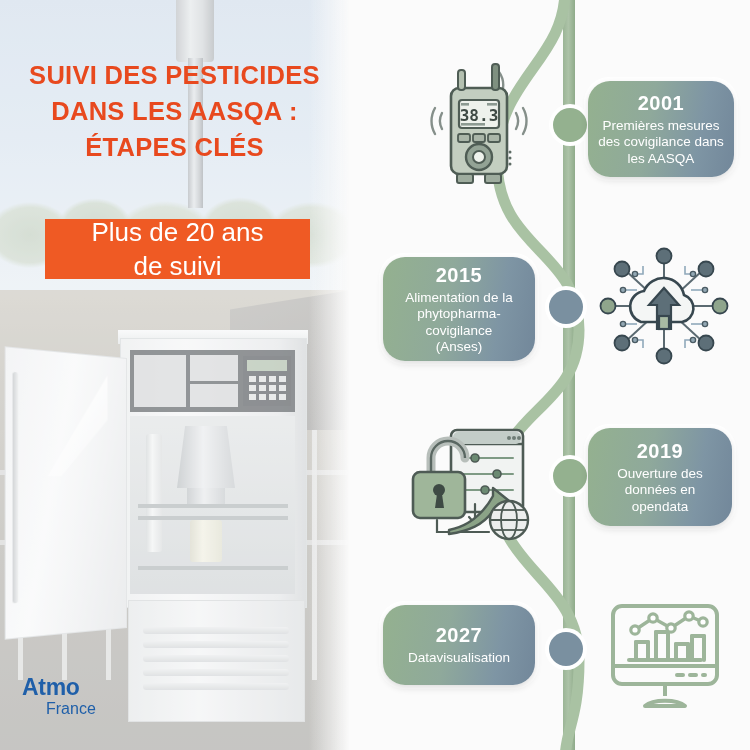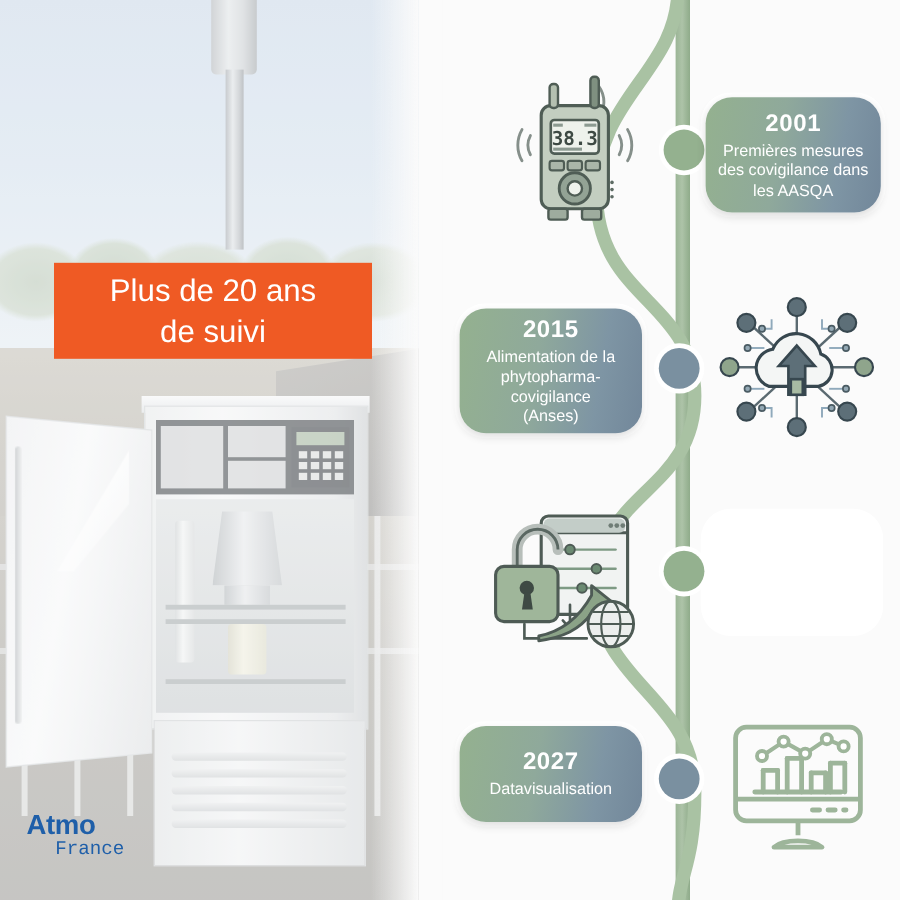--- a/index.html
+++ b/index.html
@@ -72,26 +72,26 @@
     background:linear-gradient(90deg,#b9bdc0,#e7e9ea);}
   .rail{position:absolute;background:#dfe0e0;opacity:.9;}
   .rail-h{position:absolute;left:0;width:349px;height:5px;background:#d8d9d9;opacity:.85;}
   .photo-wash{position:absolute;inset:0;background:rgba(255,255,255,.36);}
   .photo-fade{position:absolute;right:0;top:0;width:40px;height:750px;
     background:linear-gradient(90deg,rgba(250,250,250,0),rgba(250,250,250,1));}
 
   
   .title{position:absolute;left:0;top:57px;width:349px;text-align:center;
     color:#e8491e;font-size:25.5px;line-height:36px;font-weight:700;letter-spacing:.3px;}
-  .banner{position:absolute;left:45px;top:219px;width:265px;height:80px;background:#ef5a24;
+  .banner{position:absolute;left:45px;top:219px;width:265px;height:60px;background:#ef5a24;
     display:flex;flex-direction:column;align-items:center;justify-content:center;}
   .banner div{color:#ffffff;font-size:26px;line-height:34px;font-weight:400;}
   .logo{position:absolute;left:22px;top:676px;width:110px;text-align:left;}
   .logo .l1{color:#1f5fa9;font-size:23px;font-weight:700;line-height:23px;letter-spacing:-.3px;}
-  .logo .l2{color:#1f5fa9;font-size:16px;font-weight:400;line-height:19px;margin-left:24px;font-family:Liberation Mono, monospace;}
+  .logo .l2{color:#1f5fa9;font-size:16px;font-weight:400;line-height:19px;margin-left:24px;}
 
   
   .right-panel{position:absolute;left:369px;top:0;width:401px;height:750px;background:#fbfbfb;}
   .spine{position:absolute;left:194px;top:0;width:12px;height:750px;
     background:linear-gradient(90deg,#9bb596,#adc3a8 45%,#8fab8a);}
   .wave{position:absolute;left:0;top:0;width:401px;height:750px;}
 
   .card{position:absolute;border-radius:22px;
     background:linear-gradient(100deg,#94b18f 0%,#8fa99b 42%,#7e95a4 75%,#72879a 100%);
     box-shadow:0 3px 7px rgba(0,0,0,.13);
@@ -168,20 +168,25 @@
     </div>
     <div class="cab-door">
       <div class="door-glare"></div>
       <div class="door-handle"></div>
     </div>
 
     <div class="photo-wash"></div>
   </div>
   <div class="photo-fade" style="left:309px"></div>
 
+  <div class="title">
+    <div>SUIVI DES PESTICIDES</div>
+    <div>DANS LES AASQA :</div>
+    <div>ÉTAPES CLÉS</div>
+  </div>
 
   <div class="banner">
     <div>Plus de 20 ans</div>
     <div>de suivi</div>
   </div>
 
   <div class="logo">
     <div class="l1">Atmo</div>
     <div class="l2">France</div>
   </div>
@@ -294,20 +299,26 @@
           <circle cx="67" cy="112" r="7.5"></circle>
       </g>
       <path d="M44 78 a16 16 0 0 1 3 -31 a21 21 0 0 1 40 4 a14 14 0 0 1 -2 27 z" fill="#f4f6f5" stroke="#37474f" stroke-width="2.6"></path>
       <path d="M67 44 l15 17 h-8 v24 h-14 v-24 h-8 z" fill="#5d6f78" stroke="#37474f" stroke-width="2.2"></path>
       <rect x="62" y="72" width="10" height="13" fill="#a8bba3" stroke="#37474f" stroke-width="2.2"></rect>
     </svg>
 
     <div class="knob-white" style="left:180px;top:455px"></div>
     <div class="card-outline" style="left:215px;top:424px;width:152px;height:106px"></div>
     <div class="knob" style="left:184px;top:459px;background:#94b18f"></div>
+    <div class="card" style="left:219px;top:428px;width:144px;height:98px">
+      <div class="year">2019</div>
+      <div class="desc">Ouverture des</div>
+      <div class="desc">données en</div>
+      <div class="desc">opendata</div>
+    </div>
 
     <svg class="icon" style="left:32px;top:422px" width="152" height="126" viewBox="0 0 152 126">
       <rect x="50" y="8" width="72" height="82" rx="6" fill="#f1f3f2" stroke="#4e5b55" stroke-width="2.6"></rect>
       <path d="M50 22 h72" stroke="#4e5b55" stroke-width="2.4"></path>
       <rect x="52" y="10" width="68" height="12" rx="5" fill="#c3cdc8"></rect>
       <g fill="#6f7d76">
           <circle cx="108" cy="16" r="2"></circle>
           <circle cx="113" cy="16" r="2"></circle>
           <circle cx="118" cy="16" r="2"></circle>
         </g>

